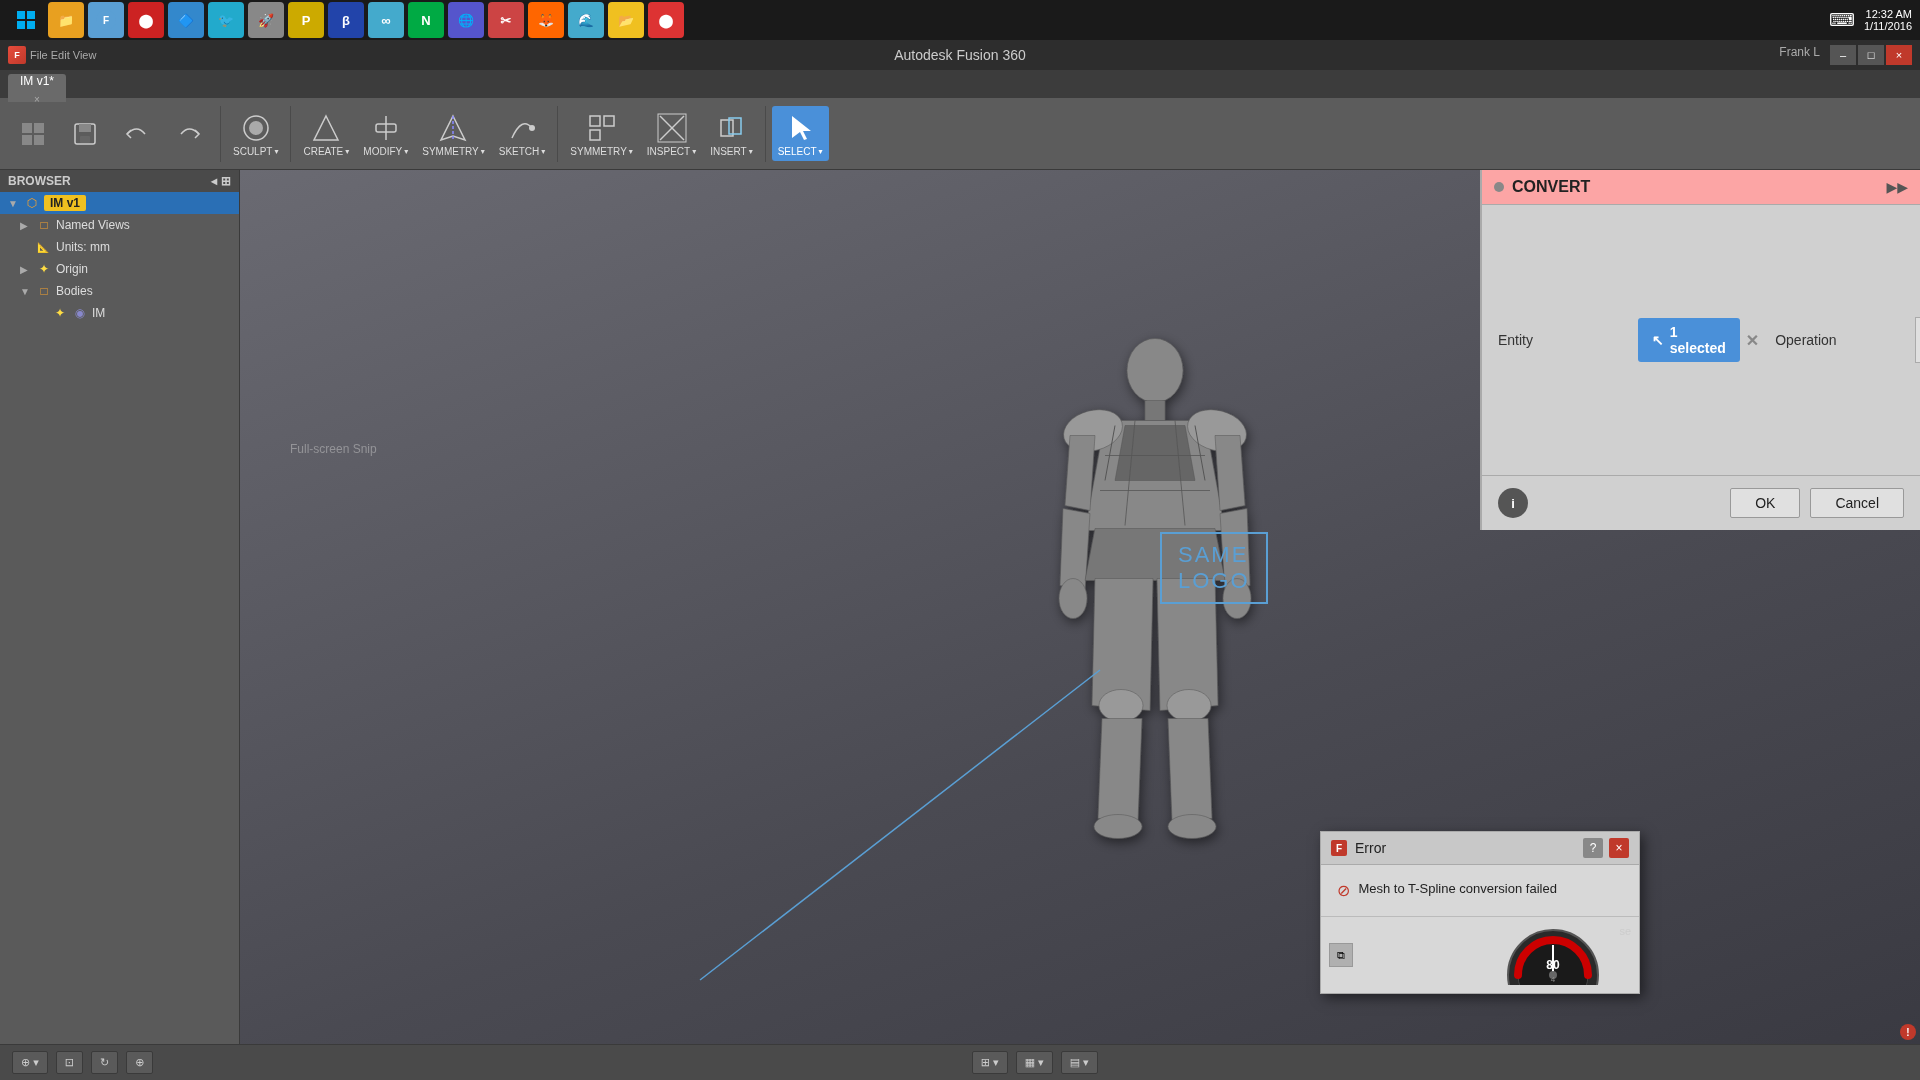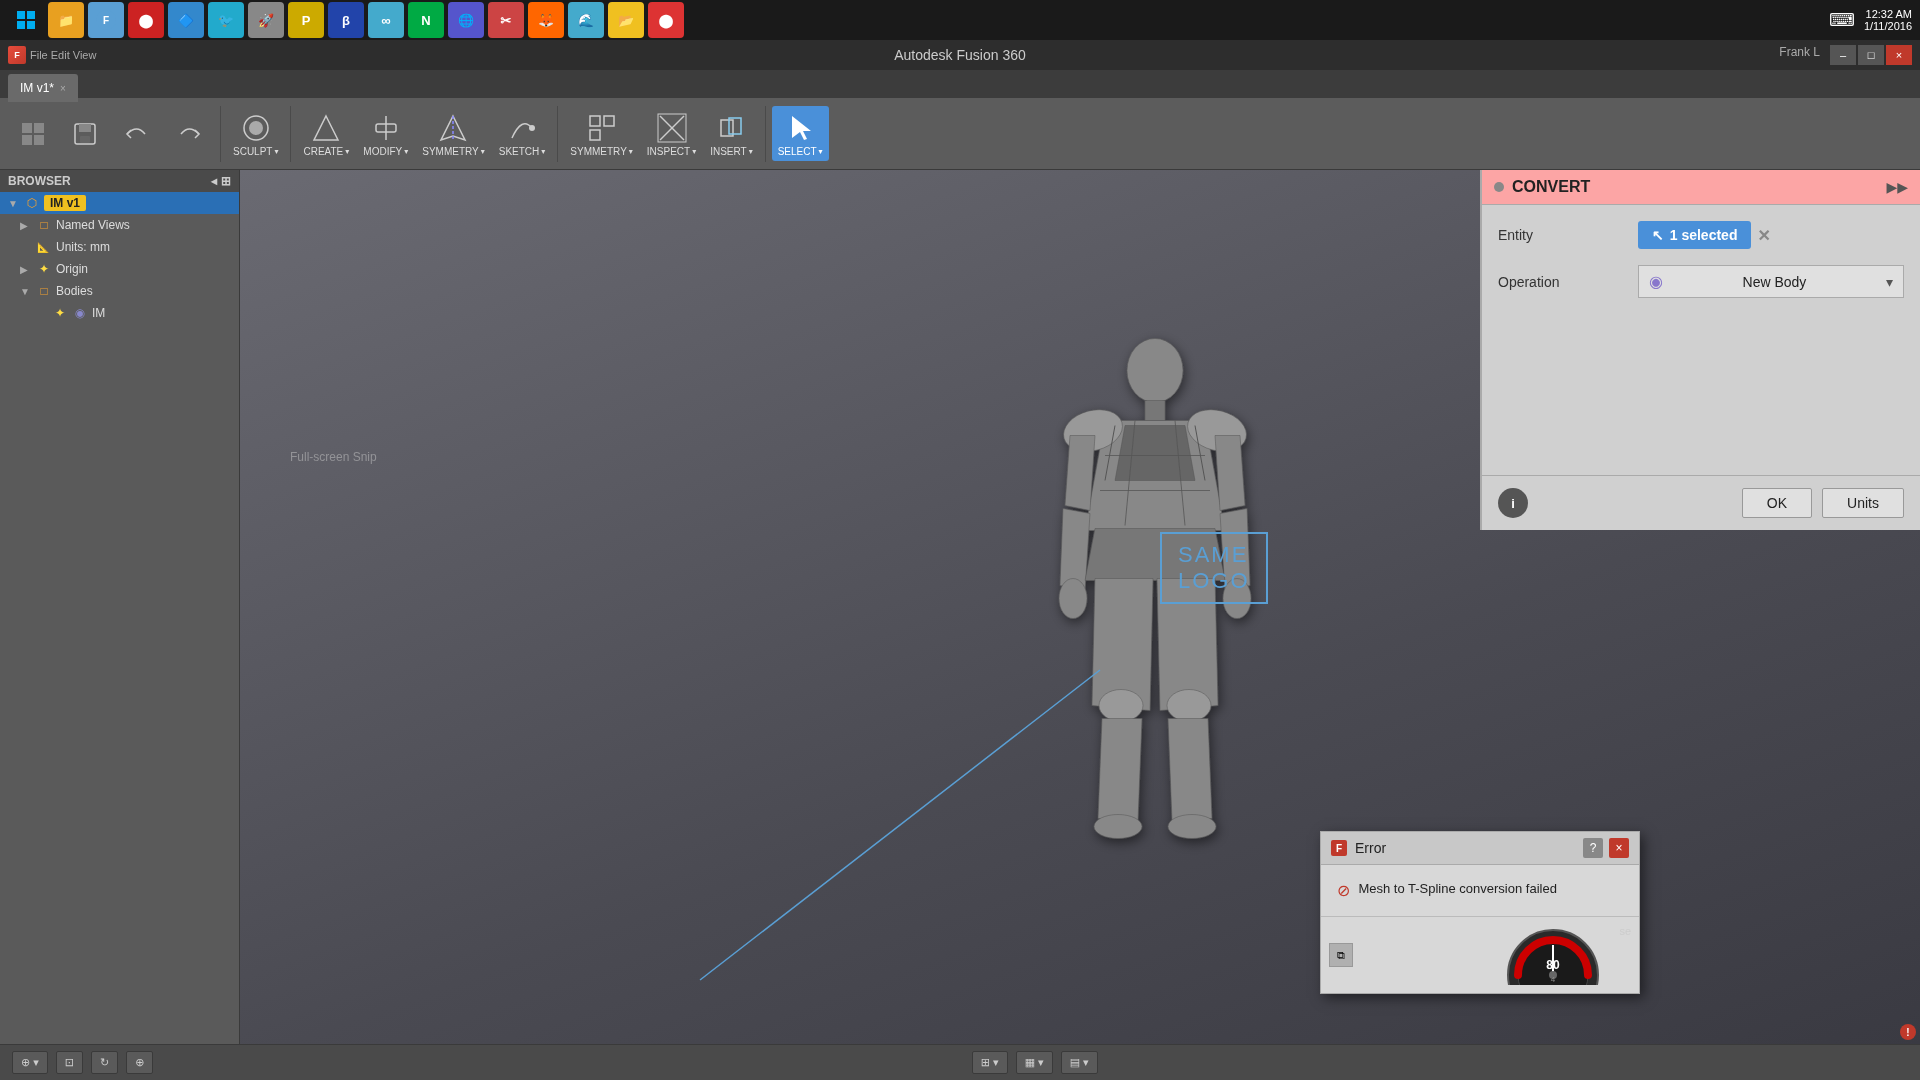--- a/index.html
+++ b/index.html
@@ -15,21 +15,21 @@
     #titlebar { width: 100%; height: 30px; background: #2d2d2d; display: flex; align-items: center; justify-content: center; color: #ccc; font-size: 13px; position: relative; }
     #titlebar-controls { position: absolute; right: 8px; display: flex; gap: 2px; }
     .title-ctrl { width: 26px; height: 20px; background: #555; border: none; color: white; cursor: pointer; font-size: 11px; display: flex; align-items: center; justify-content: center; }
     .title-ctrl.close { background: #c0392b; }
     #titlebar-left { position: absolute; left: 8px; display: flex; align-items: center; gap: 4px; }
     .title-logo { width: 18px; height: 18px; background: linear-gradient(135deg, #e74c3c, #c0392b); border-radius: 2px; display: flex; align-items: center; justify-content: center; color: white; font-size: 9px; font-weight: bold; }
 
     
     #tabbar { width: 100%; height: 28px; background: #3c3c3c; display: flex; align-items: stretch; padding: 0 8px; }
     .tab { height: 28px; padding: 0 12px; display: flex; align-items: center; gap: 6px; background: #5a5a5a; color: #ccc; font-size: 12px; cursor: pointer; border-radius: 3px 3px 0 0; margin-top: 4px; }
-    .tab.active { background: #6a6a6a; color: white; }
+    .tab.active { background: #6a6a6a; color: white; flex-direction: column; }
     .tab-close { font-size: 10px; color: #aaa; cursor: pointer; }
 
     
     #toolbar { width: 100%; height: 72px; background: #5c5c5c; display: flex; align-items: center; padding: 0 8px; gap: 2px; border-bottom: 1px solid #3a3a3a; }
     .tool-group { display: flex; flex-direction: column; align-items: center; padding: 4px 6px; cursor: pointer; border-radius: 3px; min-width: 50px; }
     .tool-icon { width: 36px; height: 36px; display: flex; align-items: center; justify-content: center; }
     .tool-label { color: #ddd; font-size: 10px; display: flex; align-items: center; gap: 2px; }
     .tool-label .arrow { font-size: 8px; }
     .tool-sep { width: 1px; height: 56px; background: #4a4a4a; margin: 0 4px; }
     .tool-selected { background: #4a90d9 !important; border-radius: 3px; }
@@ -58,21 +58,21 @@
 
     
     #figure-container { position: absolute; top: 50%; left: 50%; transform: translate(-25%, -50%); }
 
     
     #convert-panel { position: absolute; right: 0; top: 0; width: 440px; height: 360px; background: #d0d0d0; border-left: 2px solid #aaa; display: flex; flex-direction: column; }
     #convert-header { background: #fca5a5; padding: 8px 12px; display: flex; align-items: center; justify-content: space-between; border-bottom: 1px solid #aaa; }
     #convert-title { font-size: 16px; font-weight: bold; color: #222; display: flex; align-items: center; gap: 8px; }
     .panel-status-dot { width: 10px; height: 10px; border-radius: 50%; background: #888; }
     .panel-collapse { color: #555; cursor: pointer; font-size: 14px; }
-    #convert-body { padding: 16px; display: flex; flex-direction: column; gap: 16px; flex: 1; }
+    #convert-body { padding: 16px; display: flex; flex-direction: row; gap: 16px; flex: 1; }
     .panel-row { display: flex; align-items: center; }
     .panel-label { width: 140px; color: #333; font-size: 14px; }
     .panel-field { flex: 1; display: flex; align-items: center; gap: 6px; }
     .selected-btn { background: #4a90d9; color: white; padding: 6px 14px; border-radius: 3px; font-size: 14px; font-weight: bold; display: flex; align-items: center; gap: 6px; cursor: pointer; }
     .clear-btn { color: #888; cursor: pointer; font-size: 16px; font-weight: bold; }
     .filter-icons { display: flex; gap: 4px; }
     .filter-icon { width: 30px; height: 30px; border-radius: 3px; display: flex; align-items: center; justify-content: center; cursor: pointer; font-size: 14px; }
     .filter-icon.active { background: #5a9fd4; }
     .filter-icon.active-last { background: #c8a020; }
     .operation-dropdown { flex: 1; background: #e0e0e0; border: 1px solid #aaa; padding: 6px 10px; display: flex; align-items: center; gap: 6px; cursor: pointer; font-size: 14px; color: #222; justify-content: space-between; }
@@ -104,21 +104,21 @@
     #annotation-box { position: absolute; left: 460px; bottom: 200px; border: 2px solid #5a9fd4; padding: 8px 16px; background: transparent; }
     #annotation-text { color: #5a9fd4; font-size: 22px; font-weight: normal; letter-spacing: 2px; }
 
     
     .human-figure { width: 300px; height: 550px; }
 
     
     #front-label { position: absolute; right: 8px; top: 8px; background: #c8c8c8; padding: 2px 8px; font-size: 11px; color: #333; font-weight: bold; }
 
     
-    #snip-label { position: absolute; left: 50px; top: 280px; color: rgba(200,200,200,0.5); font-size: 12px; pointer-events: none; }
+    #snip-label { position: absolute; left: 50px; top: 272px; color: rgba(200,200,200,0.5); font-size: 12px; pointer-events: none; }
   </style>
 </head>
 <body>
 
 <div id="taskbar">
   <div class="taskbar-btn">
     <svg width="20" height="20" viewBox="0 0 20 20">
       <rect x="1" y="1" width="8" height="8" fill="#00adef"></rect>
       <rect x="11" y="1" width="8" height="8" fill="#00adef"></rect>
       <rect x="1" y="11" width="8" height="8" fill="#00adef"></rect>
@@ -487,21 +487,21 @@
             <span style="font-size:16px; color:#8877cc;">◉</span>
             <span>New Body</span>
             <span class="op-arrow">▾</span>
           </div>
         </div>
       </div>
 
       <div id="convert-footer">
         <div class="info-btn">i</div>
         <button class="panel-btn">OK</button>
-        <button class="panel-btn">Units</button>
+        <button class="panel-btn">Cancel</button>
       </div>
     </div>
 
     <div id="error-dialog">
       <div id="error-header">
         <div style="display:flex; align-items:center; gap:8px;">
           <div style="width:16px; height:16px; background:#c0392b; border-radius:2px; display:flex; align-items:center; justify-content:center;">
             <span style="color:white; font-size:10px; font-weight:bold;">F</span>
           </div>
           <span id="error-title">Error</span>

